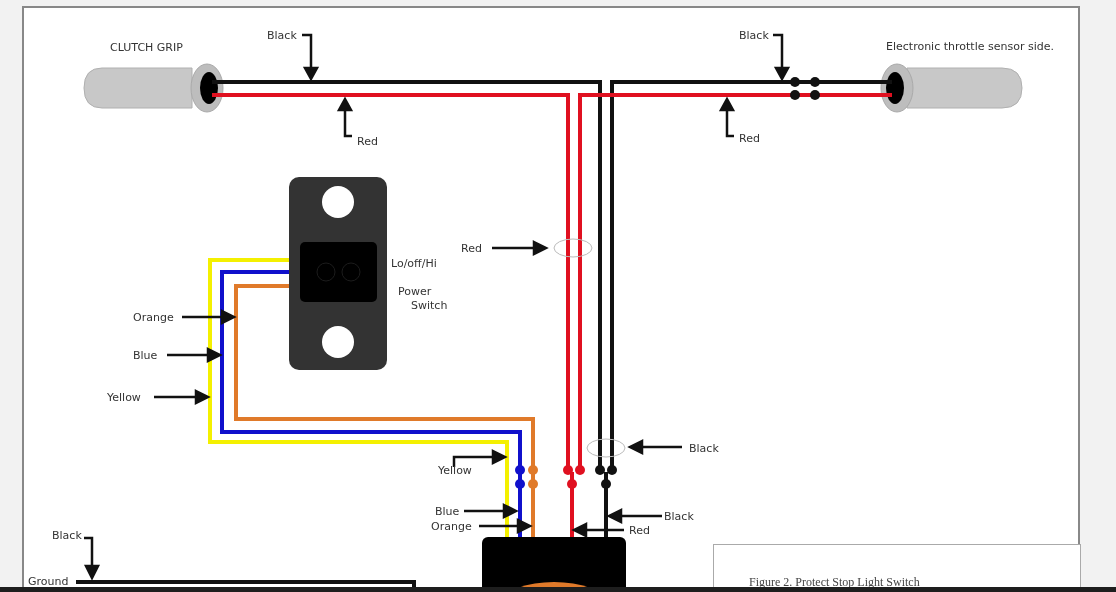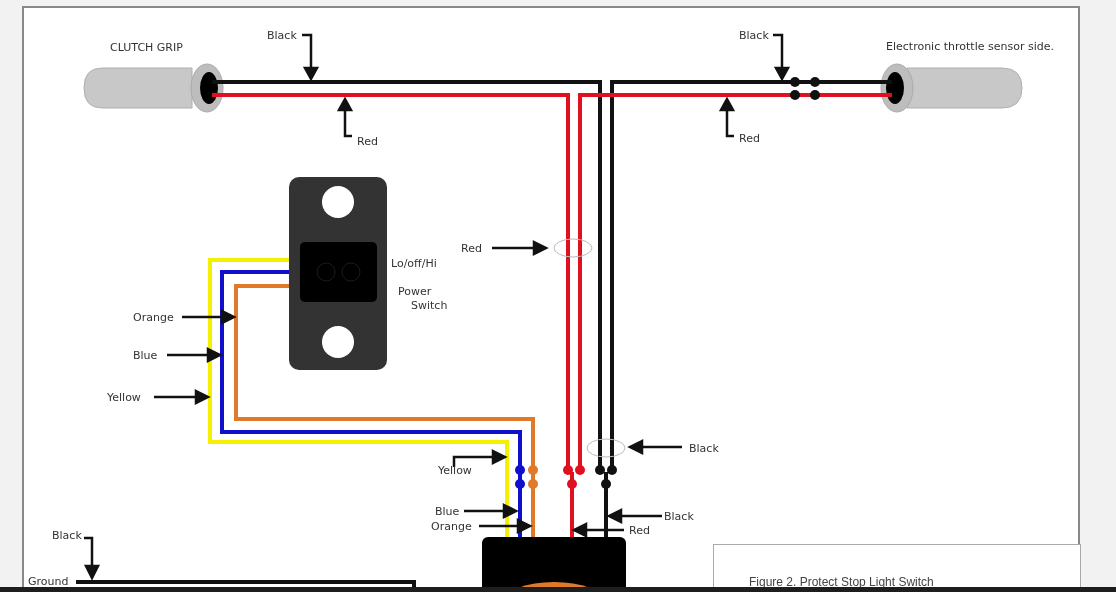--- a/index.html
+++ b/index.html
@@ -1,21 +1,21 @@
 <!DOCTYPE html>
 <html><head>
 <meta charset="utf-8">
 <style>
   html, body { margin:0; padding:0; }
   body { width:1116px; height:592px; background:#f2f2f2; overflow:hidden; position:relative; font-family:"Liberation Sans", sans-serif; }
   #page { position:absolute; left:22px; top:6px; width:1058px; height:600px; background:#fff; border:2px solid #888; box-sizing:border-box; }
   #diagram { position:absolute; left:0; top:0; }
   .lbl { font-family:"DejaVu Sans", sans-serif; font-size:11px; fill:#333; }
   .caption-box { position:absolute; left:713px; top:544px; width:368px; height:60px; border:1px solid #aaa; background:#fff; box-sizing:border-box; }
-  .caption { position:absolute; left:35px; top:30px; font-family:Liberation Sans, sans-serif; font-size:12px; color:#444; }
+  .caption { position:absolute; left:35px; top:30px; font-family:Liberation Serif, serif; font-size:12px; color:#444; }
   #bottom-bar { position:absolute; left:0; top:587px; width:1116px; height:5px; background:#1e1e1e; }
 </style>
 </head>
 <body>
 
 <div id="page">
   <svg id="diagram" width="1058" height="600" viewBox="22 6 1058 600">
 
     <g>
       <path d="M100,66 L190,66 L190,106 L100,106 Q82,106 82,86 Q82,66 100,66 Z" fill="#c8c8c8" stroke="#b0b0b0"></path>

